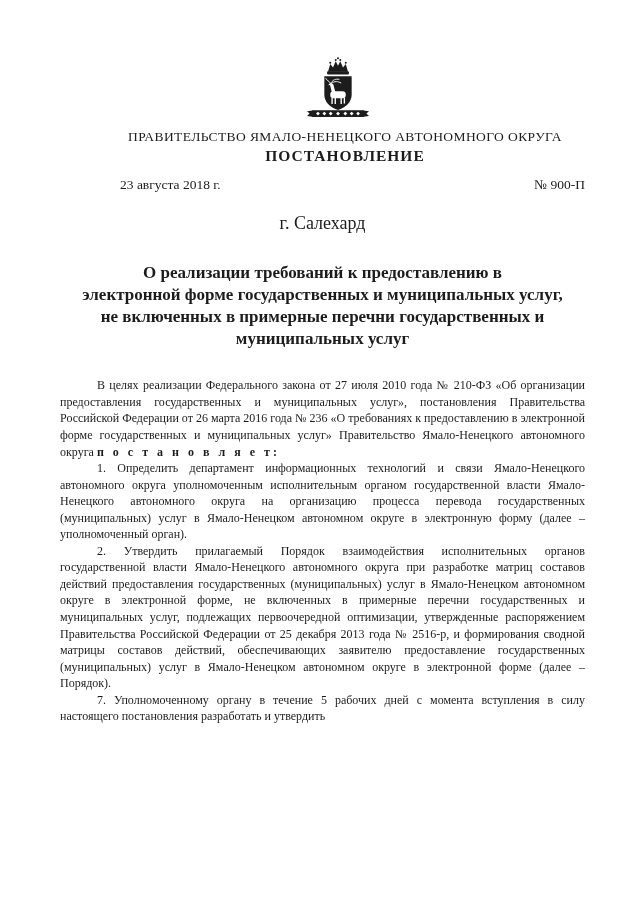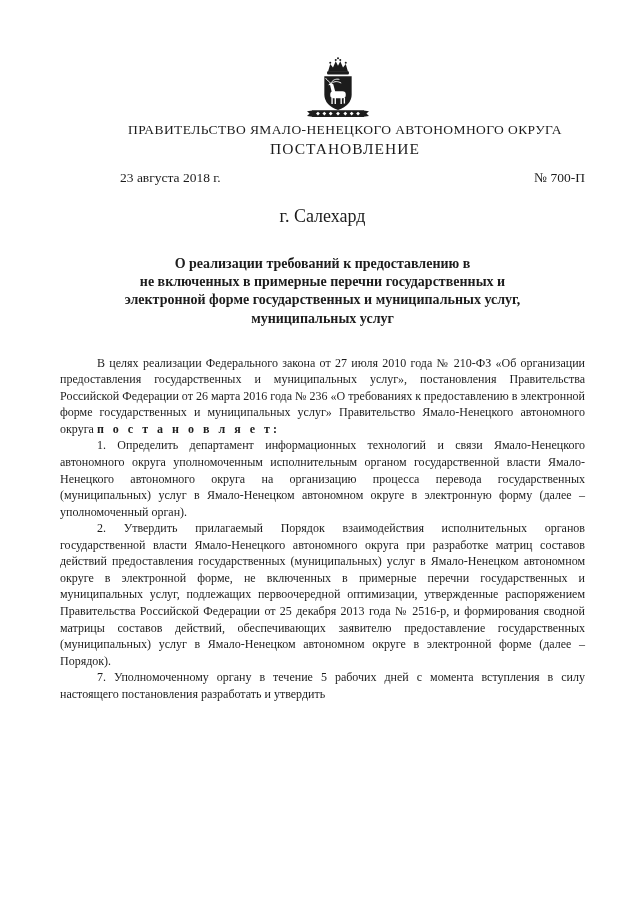--- a/index.html
+++ b/index.html
@@ -16,29 +16,29 @@
     padding-top: 56px;
     padding-left: 36px;
     display: flex;
     justify-content: center;
   }
   .head-center {
     padding-left: 50px;
     text-align: center;
   }
   .authority {
-    margin-top: 0;
+    margin-top: 7px;
     font-size: 13.5px;
     letter-spacing: 0.4px;
     white-space: nowrap;
   }
   .doc-type {
     margin-top: 2px;
     font-size: 15.5px;
-    font-weight: normal;
+    font-weight: bold;
     letter-spacing: 1px;
   }
   .content {
     width: 525px;
     margin: 8px auto 0 60px;
   }
   .meta-row {
     margin-top: 12px;
     display: flex;
     justify-content: space-between;
@@ -47,21 +47,21 @@
   }
   .place {
     margin-top: 20px;
     text-align: center;
     font-size: 18px;
   }
   .title {
     margin-top: 28px;
     text-align: center;
     font-weight: bold;
-    font-size: 14px;
+    font-size: 17px;
     line-height: 1.3;
   }
   .body-text {
     margin-top: 27px;
     font-size: 12px;
     line-height: 1.38;
     text-align: justify;
   }
   .body-text p {
     margin: 0;
@@ -122,29 +122,29 @@
   </div>
 
   <div class="head-center">
     <div class="authority">ПРАВИТЕЛЬСТВО ЯМАЛО-НЕНЕЦКОГО АВТОНОМНОГО ОКРУГА</div>
     <div class="doc-type">ПОСТАНОВЛЕНИЕ</div>
   </div>
 
   <div class="content">
     <div class="meta-row">
       <span>23 августа 2018 г.</span>
-      <span>№ 700-П</span>
+      <span>№ 900-П</span>
     </div>
 
     <div class="place">г. Салехард</div>
 
     <div class="title">
       <div>О реализации требований к предоставлению в</div>
+      <div>электронной форме государственных и муниципальных услуг,</div>
       <div>не включенных в примерные перечни государственных и</div>
-      <div>электронной форме государственных и муниципальных услуг,</div>
       <div>муниципальных услуг</div>
     </div>
 
     <div class="body-text">
       <p><span>В целях реализации Федерального закона от 27 июля 2010 года № 210-ФЗ «Об организации предоставления государственных и муниципальных услуг», постановления Правительства Российской Федерации от 26 марта 2016 года № 236 «О требованиях к предоставлению в электронной форме государственных и муниципальных услуг» Правительство Ямало-Ненецкого автономного округа</span> <span class="resolves">п о с т а н о в л я е т:</span></p>
       <p>1. Определить департамент информационных технологий и связи Ямало-Ненецкого автономного округа уполномоченным исполнительным органом государственной власти Ямало-Ненецкого автономного округа на организацию процесса перевода государственных (муниципальных) услуг в Ямало-Ненецком автономном округе в электронную форму (далее – уполномоченный орган).</p>
       <p>2. Утвердить прилагаемый Порядок взаимодействия исполнительных органов государственной власти Ямало-Ненецкого автономного округа при разработке матриц составов действий предоставления государственных (муниципальных) услуг в Ямало-Ненецком автономном округе в электронной форме, не включенных в примерные перечни государственных и муниципальных услуг, подлежащих первоочередной оптимизации, утвержденные распоряжением Правительства Российской Федерации от 25 декабря 2013 года № 2516-р, и формирования сводной матрицы составов действий, обеспечивающих заявителю предоставление государственных (муниципальных) услуг в Ямало-Ненецком автономном округе в электронной форме (далее – Порядок).</p>
       <p>7. Уполномоченному органу в течение 5 рабочих дней с момента вступления в силу настоящего постановления разработать и утвердить</p>
     </div>
   </div>

